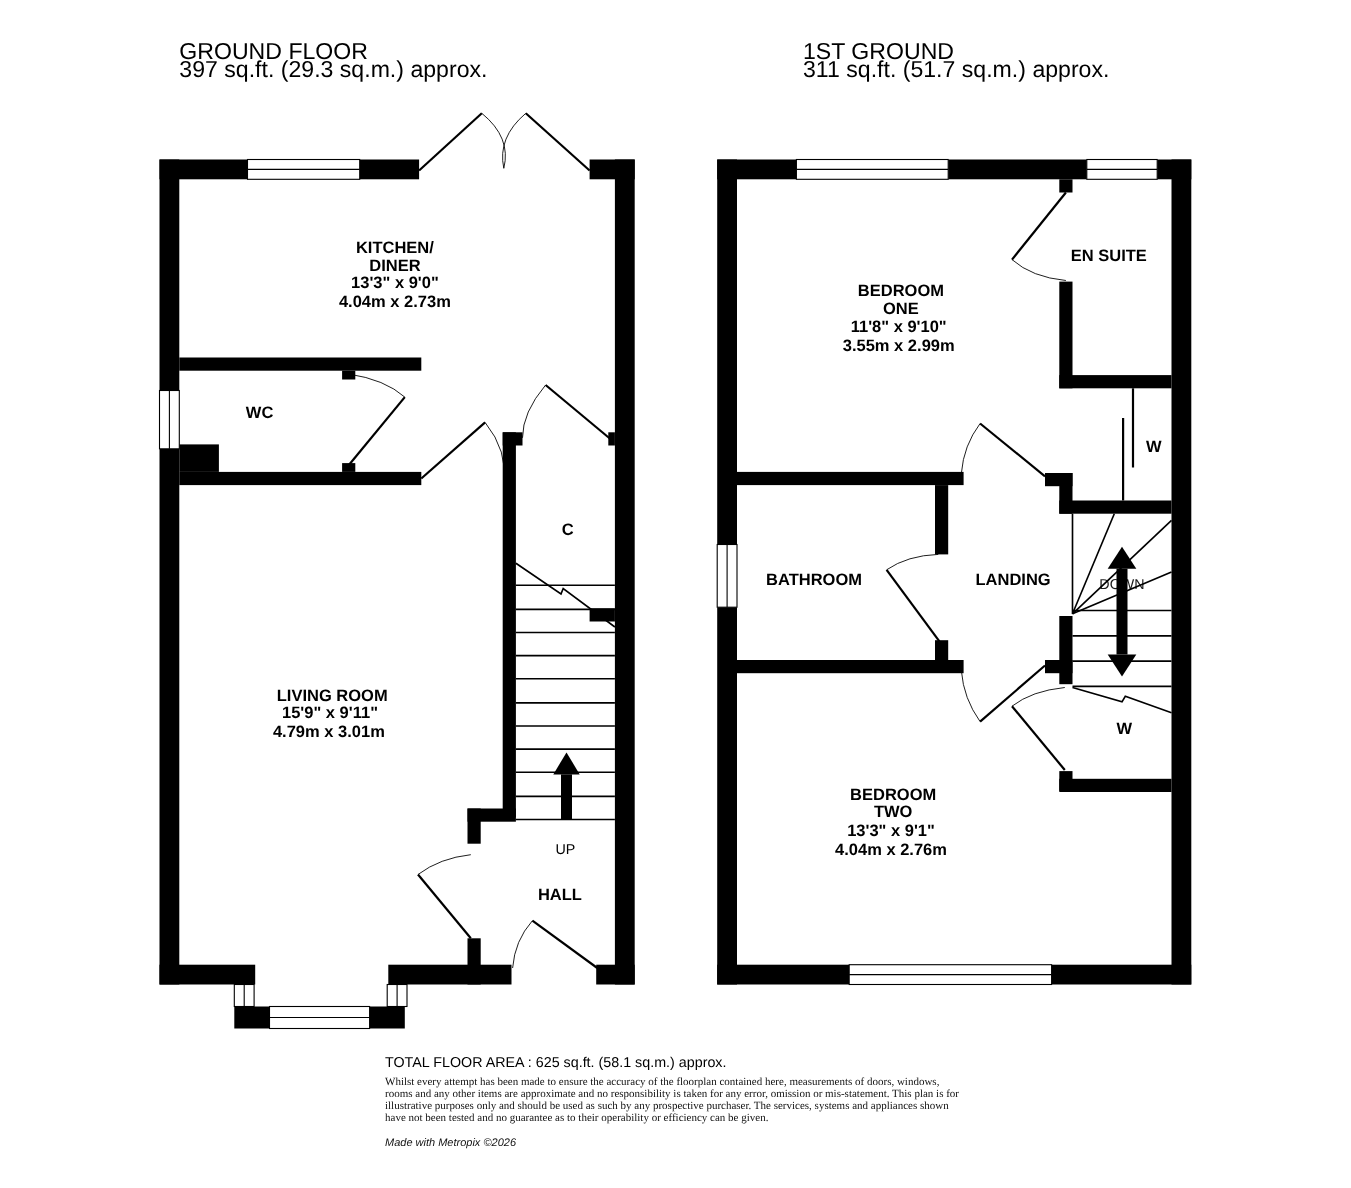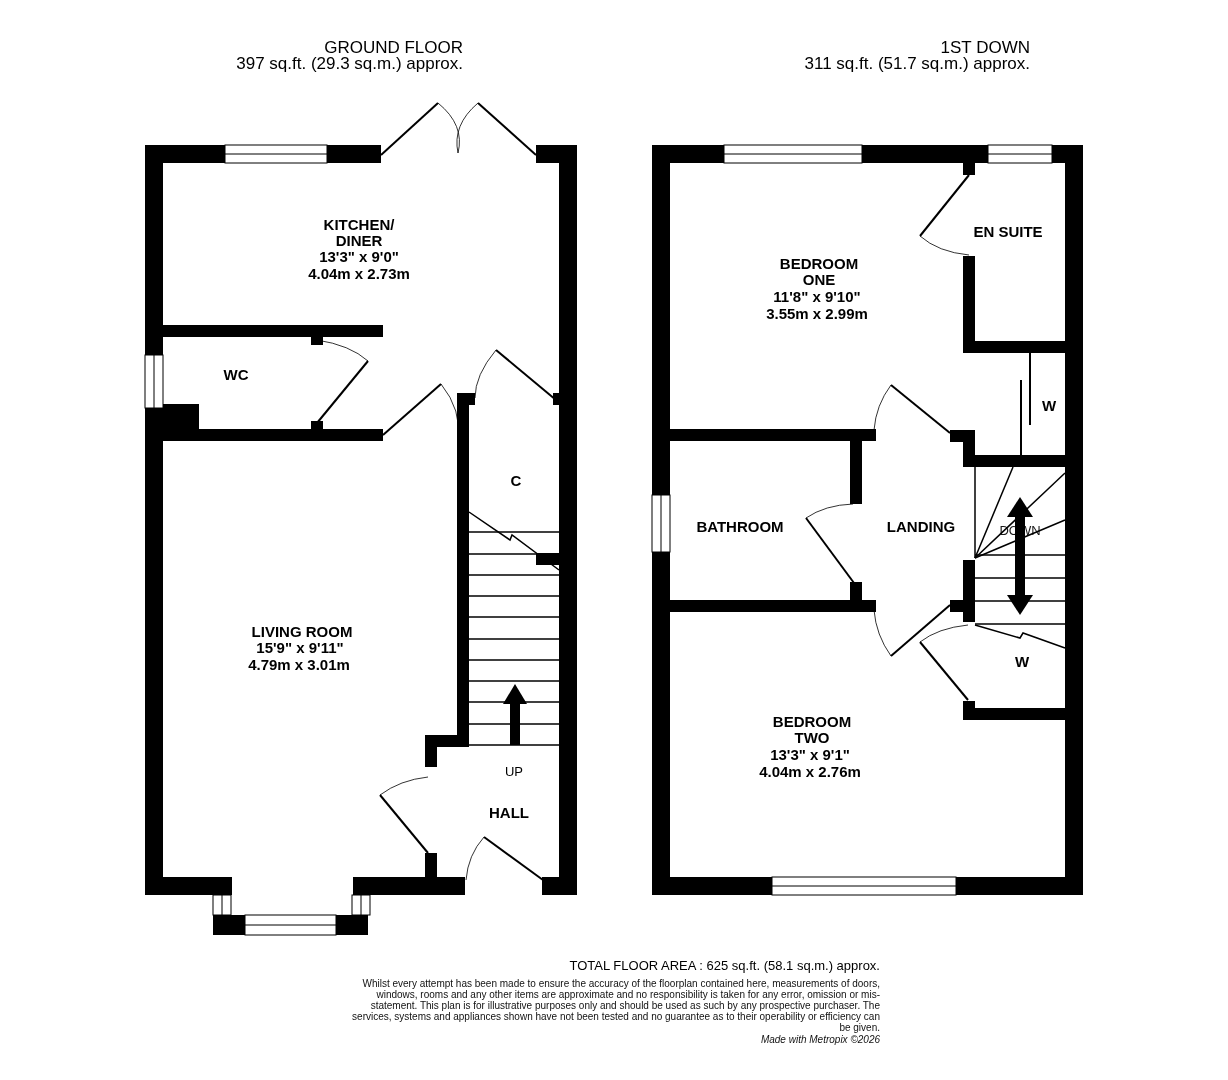--- a/index.html
+++ b/index.html
@@ -1,39 +1,39 @@
 <!DOCTYPE html>
 <html><head>
 <meta charset="utf-8">
 <style>
   html, body { margin: 0; padding: 0; background: #ffffff; }
   body { width: 1228px; height: 1080px; position: relative; overflow: hidden;
          font-family: "Liberation Sans", sans-serif; color: #000; }
-  .floor-title { position: absolute; text-align: right; font-size: 17px; line-height: 16px; }
+  .floor-title { position: absolute; text-align: left; font-size: 21px; line-height: 16px; }
   .floor-title .name { display: block; }
   .floor-title .area { display: block; }
   #gf-title { left: 163px; top: 40px; width: 300px; }
   #ff-title { left: 730px; top: 40px; width: 300px; }
   #plan { position: absolute; left: 0; top: 0; }
   .room-label { font-family: "Liberation Sans", sans-serif; font-weight: bold; font-size: 15px; text-anchor: middle; fill: #000; }
   .small-label { font-family: "Liberation Sans", sans-serif; font-size: 13px; text-anchor: middle; fill: #000; }
-  .footer { position: absolute; left: 350px; width: 530px; text-align: right; }
+  .footer { position: absolute; left: 350px; width: 530px; text-align: left; }
   .total { top: 958px; font-size: 13px; }
-  .disclaimer { top: 978px; font-size: 10px; line-height: 11px; color: #111; }
+  .disclaimer { top: 978px; font-size: 10px; line-height: 11px; color: #111; font-family: Liberation Serif, serif; }
   .made-with { top: 1034px; font-size: 10px; color: #111; font-style: italic; }
 </style>
 </head>
 <body>
 
 <div class="floor-title" id="gf-title">
   <span class="name">GROUND FLOOR</span>
   <span class="area">397 sq.ft. (29.3 sq.m.) approx.</span>
 </div>
 <div class="floor-title" id="ff-title">
-  <span class="name">1ST DOWN</span>
+  <span class="name">1ST GROUND</span>
   <span class="area">311 sq.ft. (51.7 sq.m.) approx.</span>
 </div>
 
 <svg id="plan" width="1228" height="1080" viewBox="0 0 1228 1080" xmlns="http://www.w3.org/2000/svg">
 
   <g>
 
     <g fill="#000">
       <rect x="145" y="145" width="80" height="18"></rect>
       <rect x="327" y="145" width="54" height="18"></rect>

